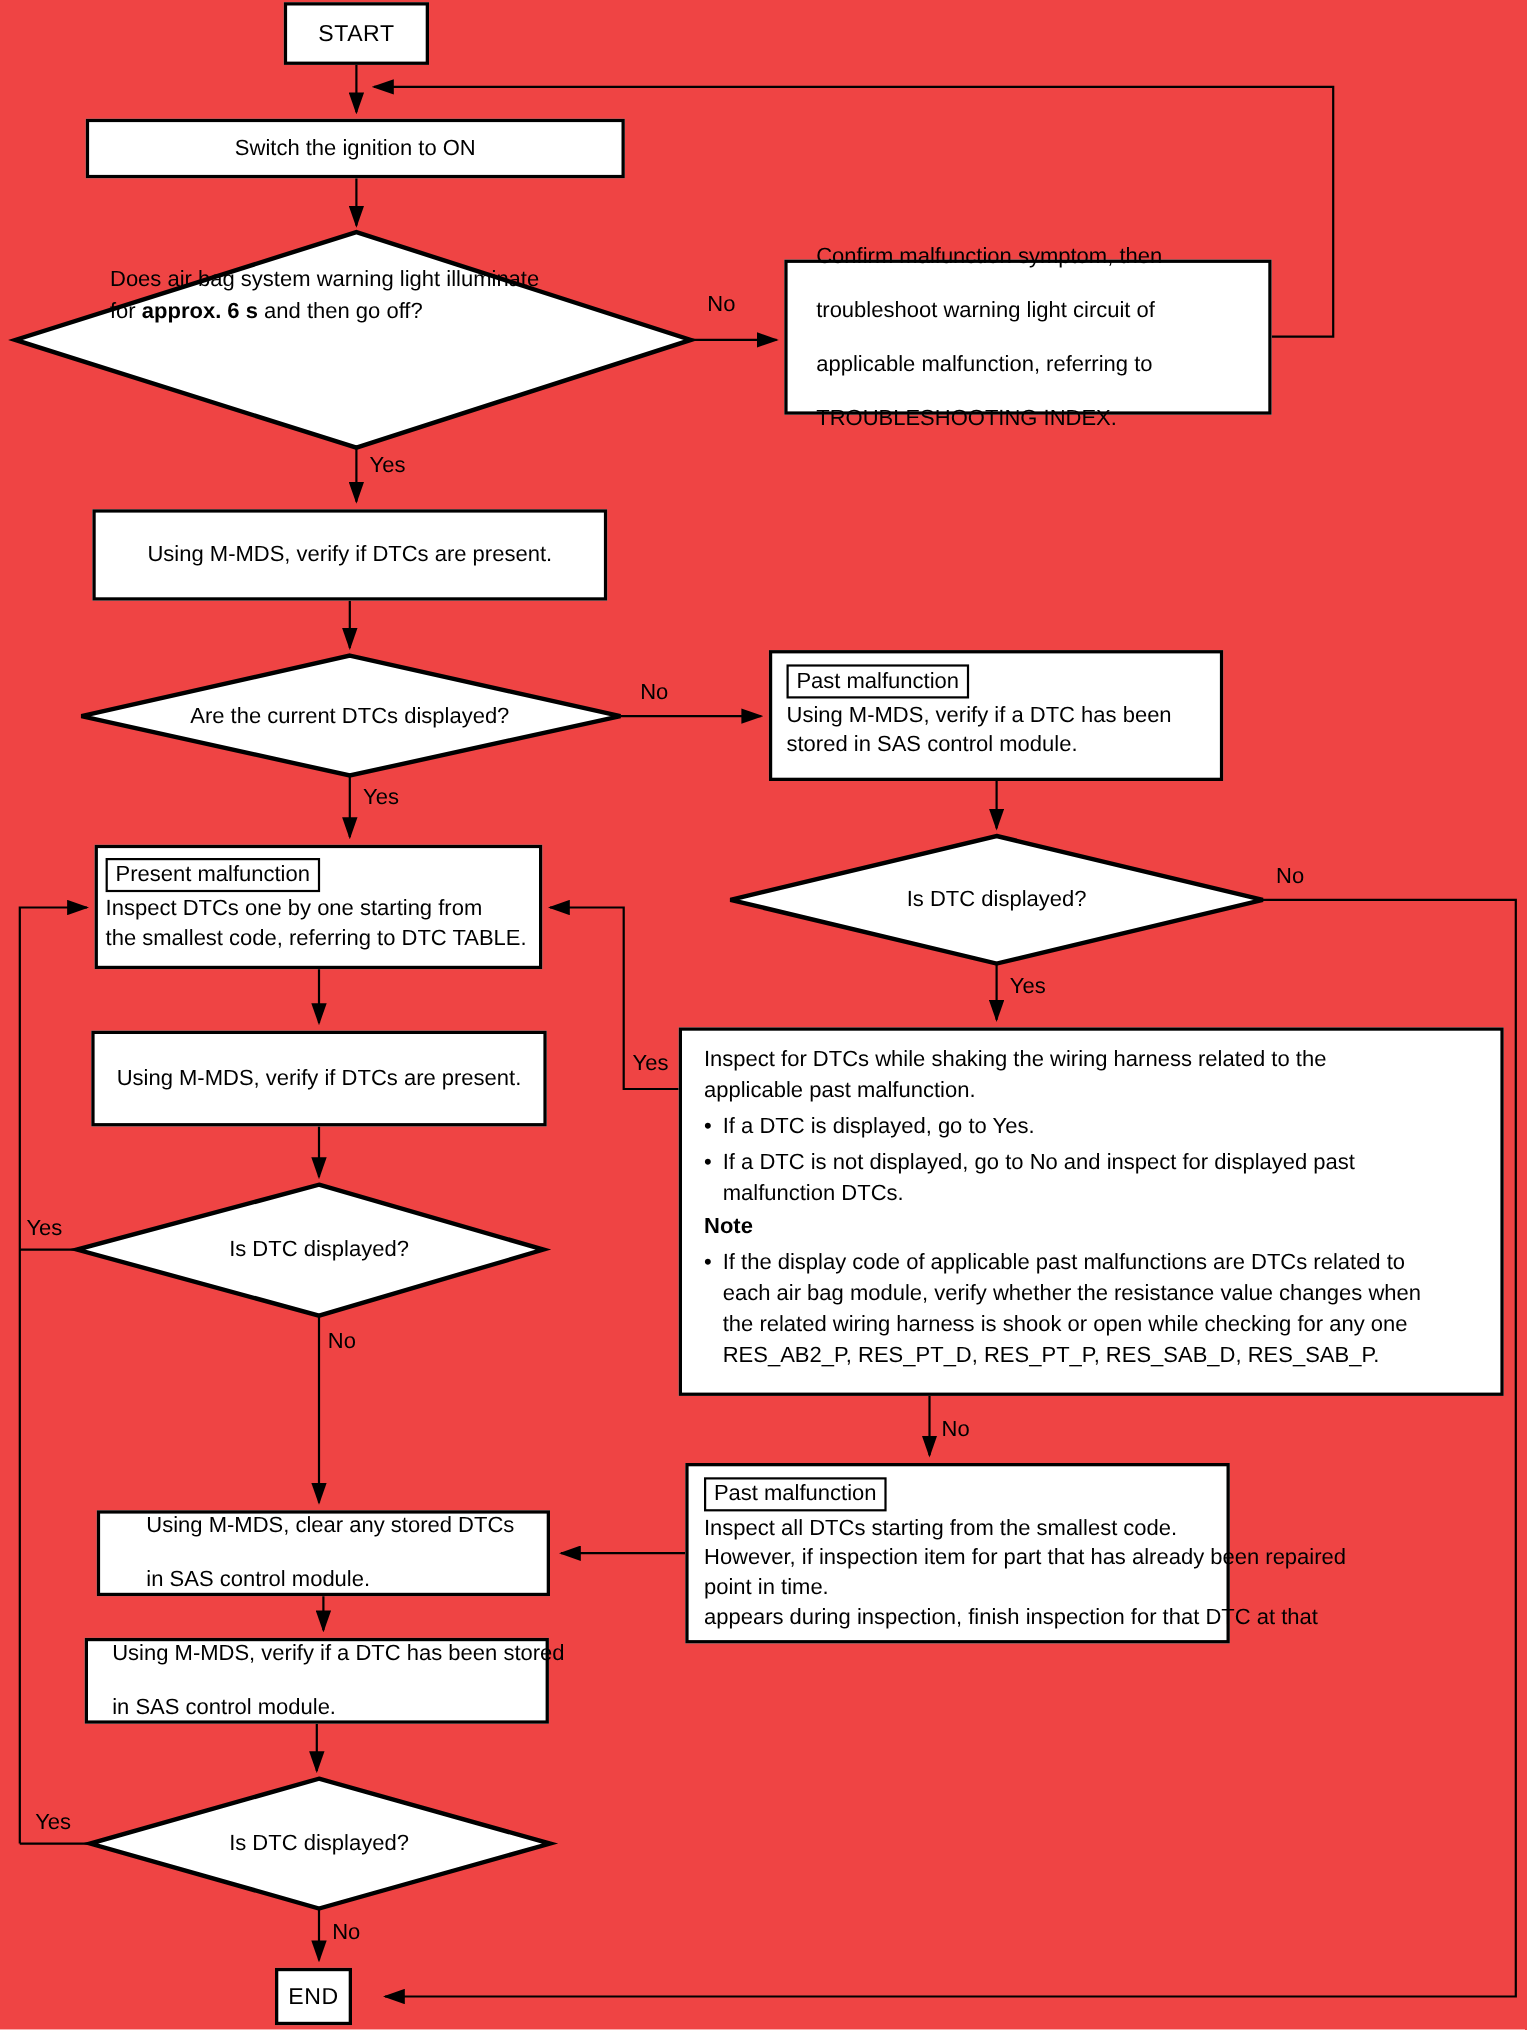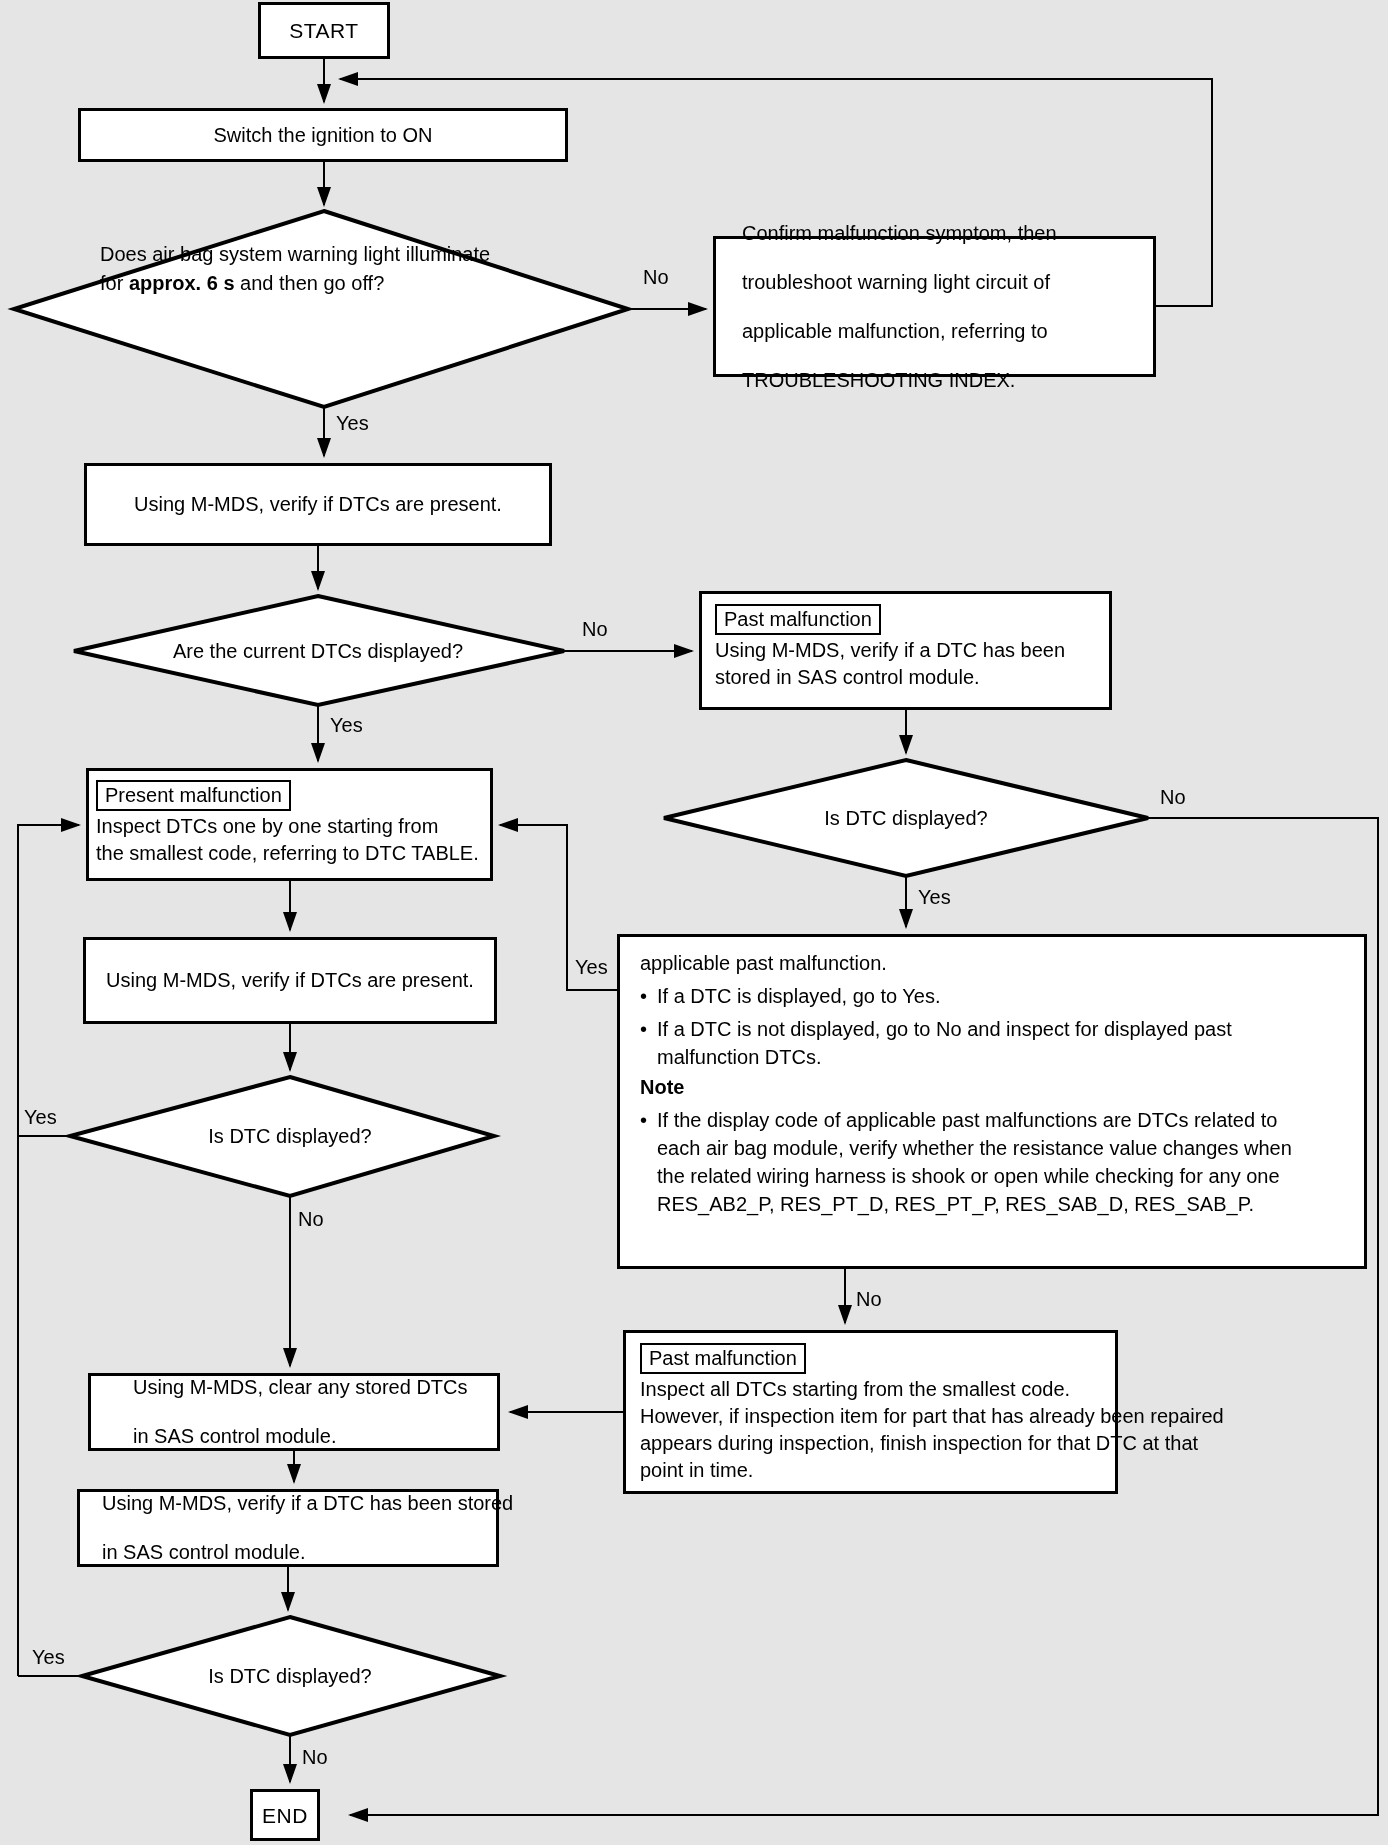--- a/index.html
+++ b/index.html
@@ -1,17 +1,17 @@
 <!DOCTYPE html>
 <html><head>
 <meta charset="utf-8">
 <style>
   html,body{margin:0;padding:0;background:#fff;}
   #canvas{
-    position:relative;width:1388px;height:1845px;background:#e5e5e5;
+    position:relative;width:1388px;height:1845px;background:#ef4444;
     font-family:"Liberation Sans","DejaVu Sans",sans-serif;color:#000;
   }
   #wires{position:absolute;left:0;top:0;}
   .node{
     position:absolute;background:#fff;border:3px solid #000;
     box-sizing:border-box;font-size:20px;line-height:27px;
   }
   .center{display:flex;align-items:center;justify-content:center;text-align:center;}
   .vcenter{display:flex;flex-direction:column;justify-content:center;gap:22px;}
   .nw{white-space:nowrap;}
@@ -131,20 +131,21 @@
     <div class="nw">the smallest code, referring to DTC TABLE.</div>
   </div>
 
   <div class="node center nw" style="left:83px;top:937px;width:414px;height:87px;">Using M-MDS, verify if DTCs are present.</div>
 
   <div class="dtext center nw" style="left:140px;top:1122px;width:300px;height:28px;">Is DTC displayed?</div>
   <div class="lbl" style="left:24px;top:1106px;">Yes</div>
   <div class="lbl" style="left:298px;top:1208px;">No</div>
 
   <div class="node notebox" style="left:617px;top:934px;width:750px;height:335px;padding:12px 0 0 20px;">
+    <div class="nw">Inspect for DTCs while shaking the wiring harness related to the</div>
     <div class="nw">applicable past malfunction.</div>
     <div class="bullet">
       <span class="dot">•</span>
       <div>
           <div class="nw">If a DTC is displayed, go to Yes.</div>
         </div>
     </div>
     <div class="bullet">
       <span class="dot">•</span>
       <div>
@@ -163,22 +164,22 @@
       </div>
     </div>
   </div>
   <div class="lbl" style="left:575px;top:956px;">Yes</div>
   <div class="lbl" style="left:856px;top:1288px;">No</div>
 
   <div class="node" style="left:623px;top:1330px;width:495px;height:164px;padding:10px 0 0 14px;">
     <span class="titlebox">Past malfunction</span>
     <div class="nw">Inspect all DTCs starting from the smallest code.</div>
     <div class="nw">However, if inspection item for part that has already been repaired</div>
+    <div class="nw">point in time.</div>
     <div class="nw">appears during inspection, finish inspection for that DTC at that</div>
-    <div class="nw">point in time.</div>
   </div>
 
   <div class="node vcenter" style="left:88px;top:1373px;width:412px;height:78px;padding-left:42px;">
     <div class="nw">Using M-MDS, clear any stored DTCs</div>
     <div class="nw">in SAS control module.</div>
   </div>
 
   <div class="node vcenter" style="left:77px;top:1489px;width:422px;height:78px;padding-left:22px;">
     <div class="nw">Using M-MDS, verify if a DTC has been stored</div>
     <div class="nw">in SAS control module.</div>

